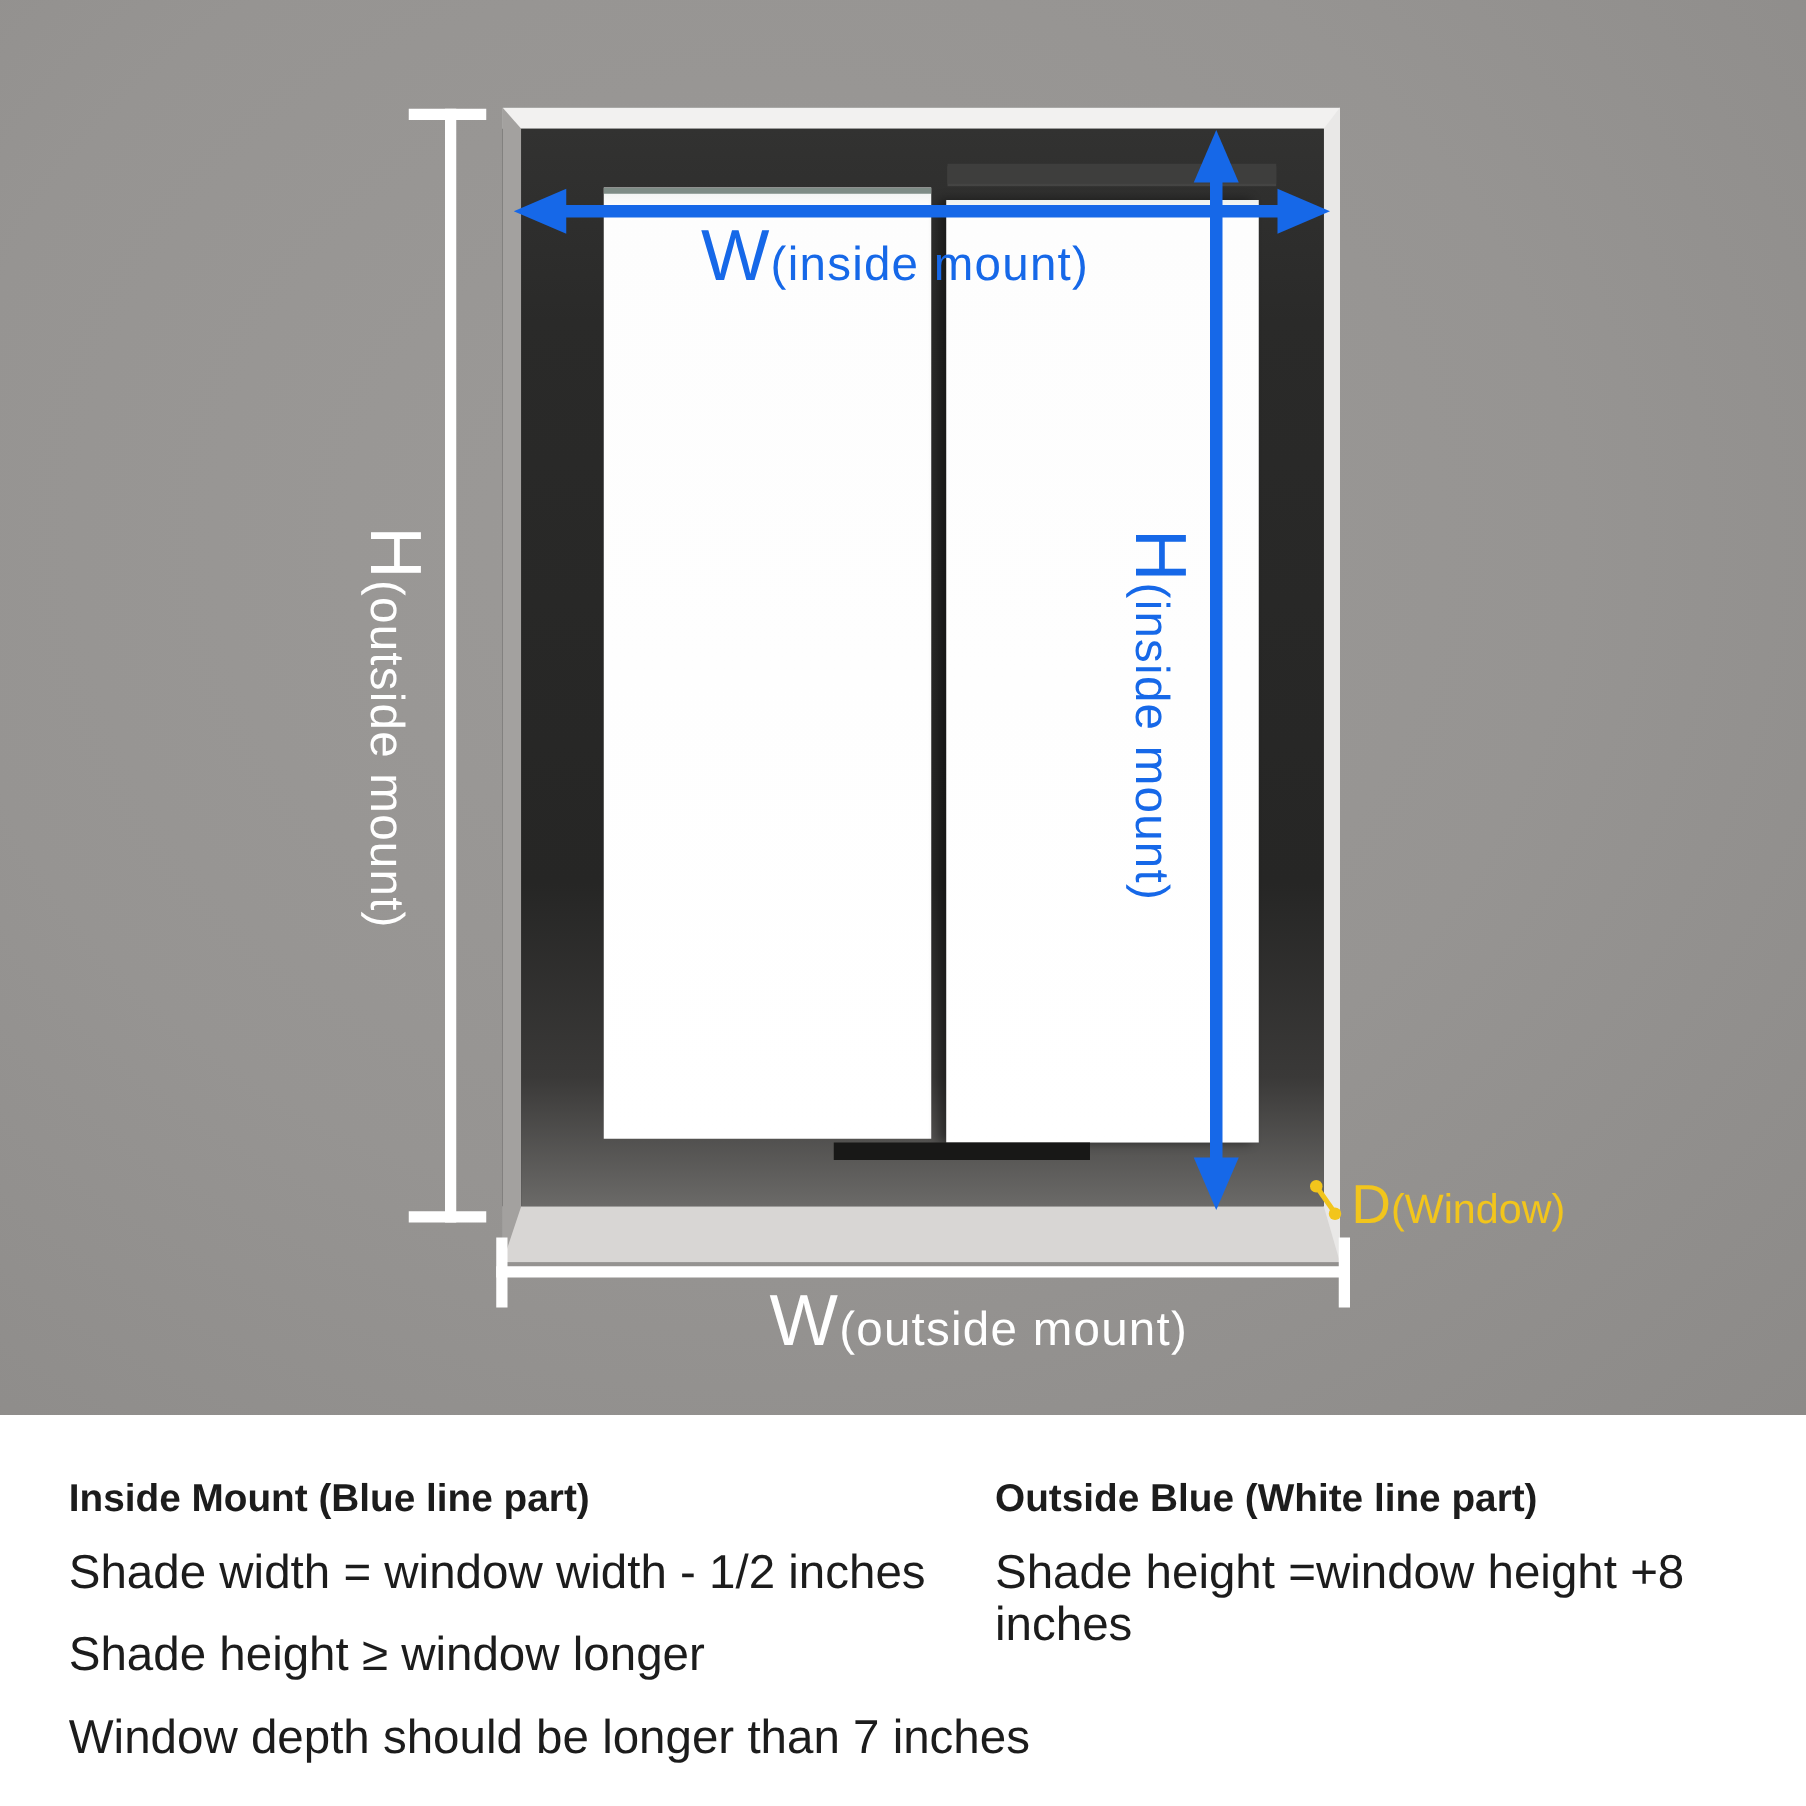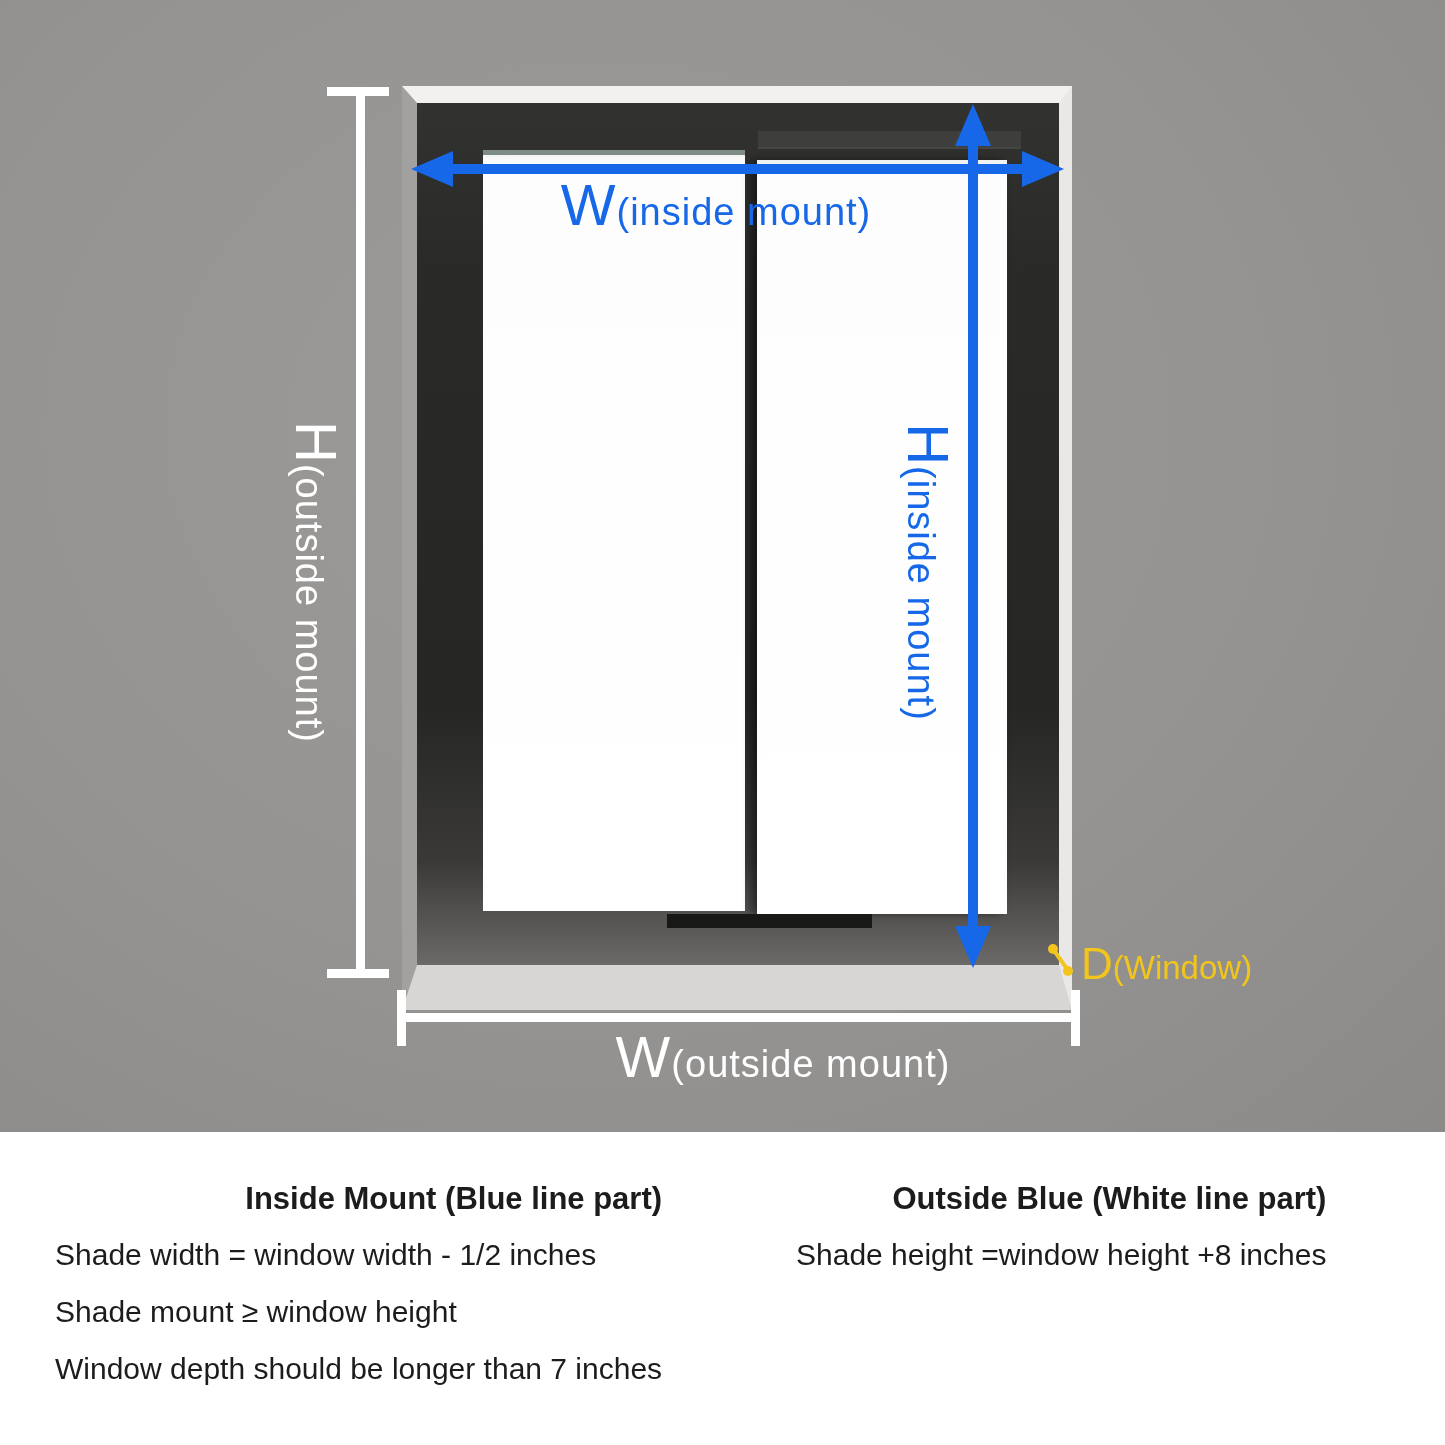--- a/index.html
+++ b/index.html
@@ -94,22 +94,22 @@
   .depth-label .small { font-size:33px; line-height:1; }
 
   
   .notes {
     position:absolute; left:0; top:1132px; width:1445px; height:313px;
     background:#ffffff; color:#1c1c1c;
   }
   .note-col { position:absolute; top:50px; }
   .note-col.left  { left:55px;  }
   .note-col.right { left:796px; }
-  .note-heading { font-size:31px; font-weight:bold; margin:0 0 22px 0; line-height:1.1;text-align:right; }
-  .note-line    { font-size:30px; font-weight:normal; margin:0 0 24px 0; line-height:1.1; }
+  .note-heading { font-size:31px; font-weight:bold; margin:0 0 22px 0; line-height:1.1; }
+  .note-line    { font-size:38px; font-weight:normal; margin:0 0 24px 0; line-height:1.1; }
 </style>
 </head>
 <body>
 
 <div class="stage">
 
   <div class="wall">
 
     <div class="recess">
       <div class="frame-inner">
@@ -153,21 +153,21 @@
     <div class="abs depth-dot depth-dot2"></div>
     <div class="abs depth-label">
       <span class="big">D</span><span class="small">(Window)</span>
     </div>
   </div>
 
   <div class="notes">
     <div class="note-col left">
       <p class="note-heading">Inside Mount (Blue line part)</p>
       <p class="note-line">Shade width = window width - 1/2 inches</p>
-      <p class="note-line">Shade mount ≥ window height</p>
+      <p class="note-line">Shade height ≥ window longer</p>
       <p class="note-line">Window depth should be longer than 7 inches</p>
     </div>
     <div class="note-col right">
       <p class="note-heading">Outside Blue (White line part)</p>
       <p class="note-line">Shade height =window height +8 inches</p>
     </div>
   </div>
 
 </div>
 

